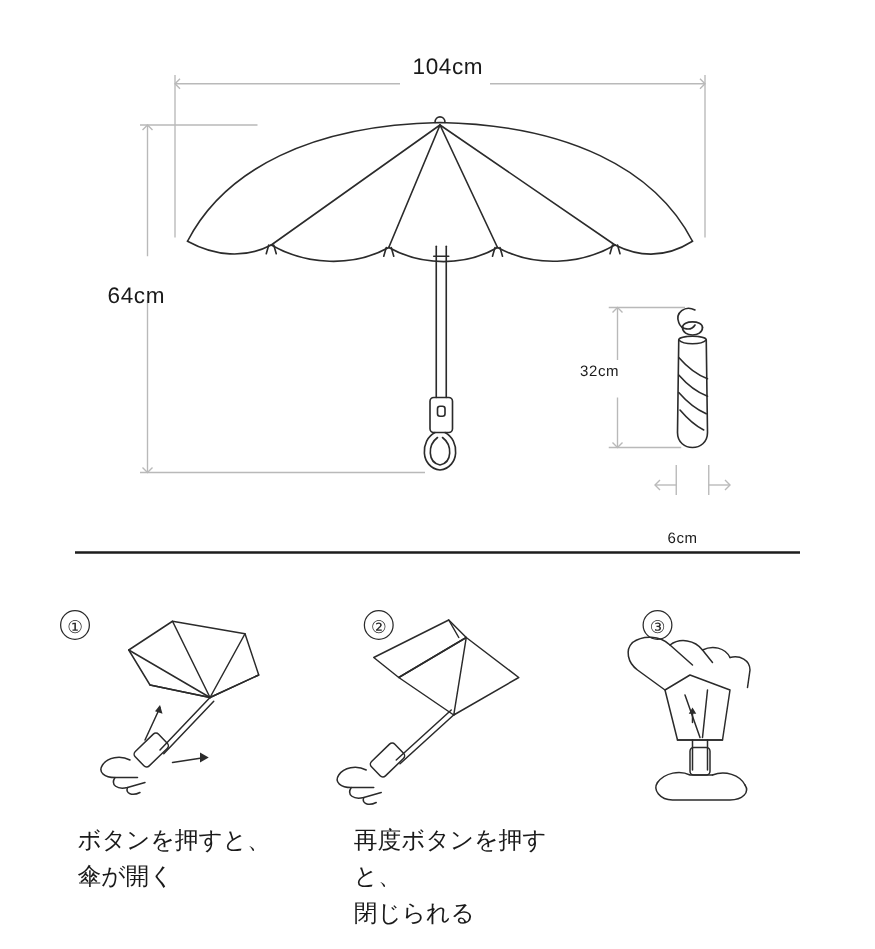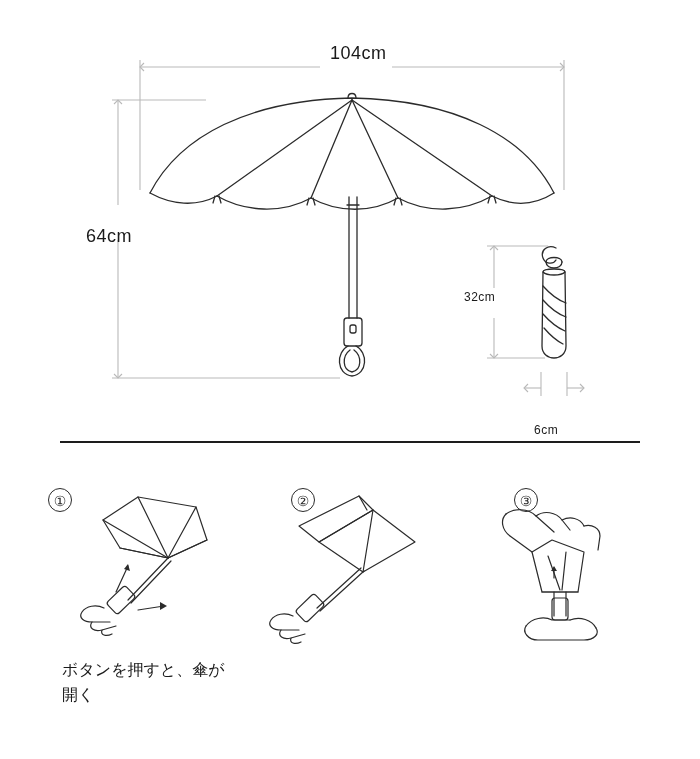--- a/index.html
+++ b/index.html
@@ -78,21 +78,21 @@
   .step-art {
     position: absolute;
     top: 10px;
     left: 0;
     width: 233px;
     height: 170px;
   }
   .step-caption {
     position: absolute;
     top: 188px;
-    font-size: 16px;
+    font-size: 19px;
     line-height: 1.55;
     color: #1a1a1a;
     white-space: pre-line;
   }
   .step.s1 .step-caption { left: 62px; }
   .step.s2 .step-caption { left: 50px; }
   .step.s3 .step-caption { left: 8px; }
 </style>
 </head>
 <body>
@@ -242,20 +242,22 @@
           <path d="M128 88 L 84 128"></path>
           <path d="M131 91 L 87 131"></path>
 
           <rect x="64" y="120" width="26" height="16" rx="3" transform="rotate(-44 77 128)"></rect>
 
           <path d="M60 136 C 52 132, 42 134, 38 140 C 34 146, 40 150, 48 150 L 66 150"></path>
           <path d="M48 150 C 44 156, 50 160, 58 158 L 72 154"></path>
           <path d="M58 158 C 56 163, 62 165, 68 162"></path>
         </g>
       </svg>
+      <div class="step-caption">再度ボタンを押すと、
+閉じられる</div>
     </div>
 
     <div class="step s3">
       <div class="step-num">③</div>
       <svg class="step-art" viewBox="0 0 233 170">
         <g fill="none" stroke="#2b2b2b" stroke-width="1.2" stroke-linecap="round" stroke-linejoin="round">
 
           <path d="M40 34 C 48 28, 62 28, 70 36 L 88 52"></path>
           <path d="M70 36 C 78 30, 90 32, 96 40 L 104 50"></path>
           <path d="M96 40 C 104 36, 114 38, 118 46"></path>

